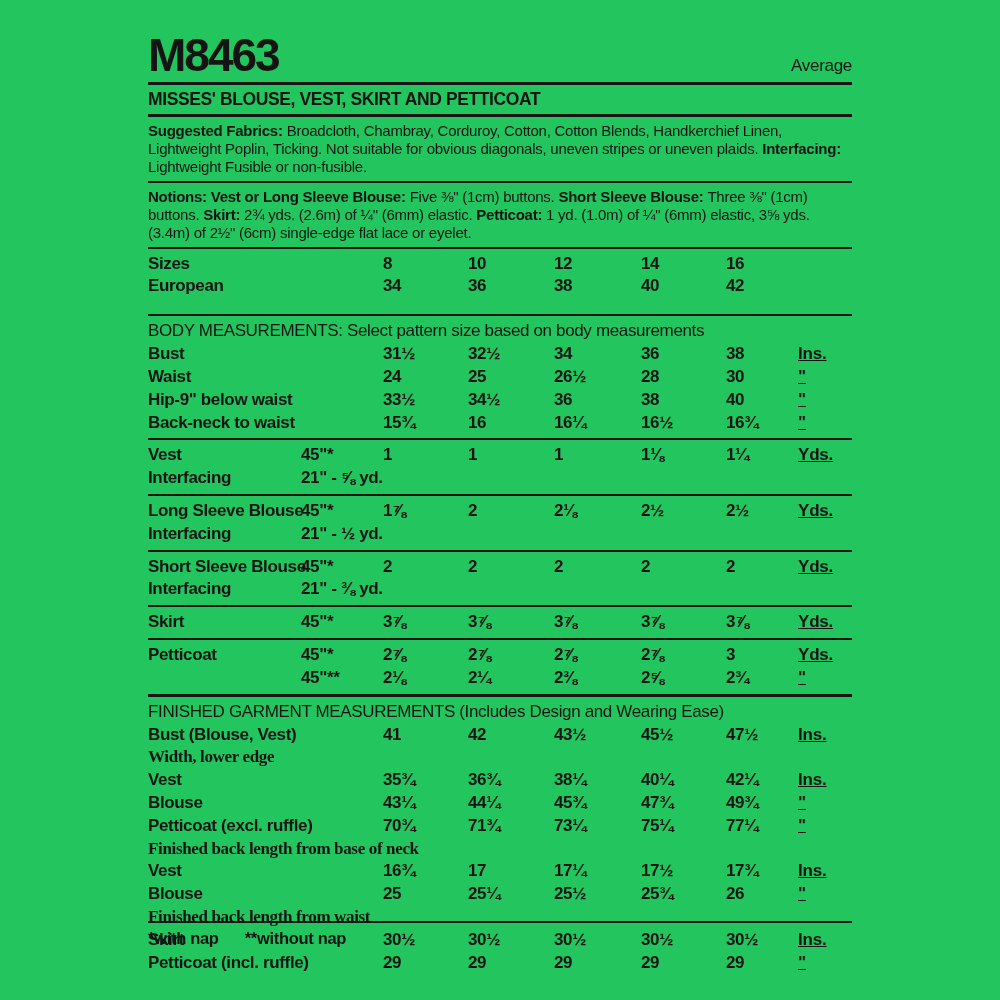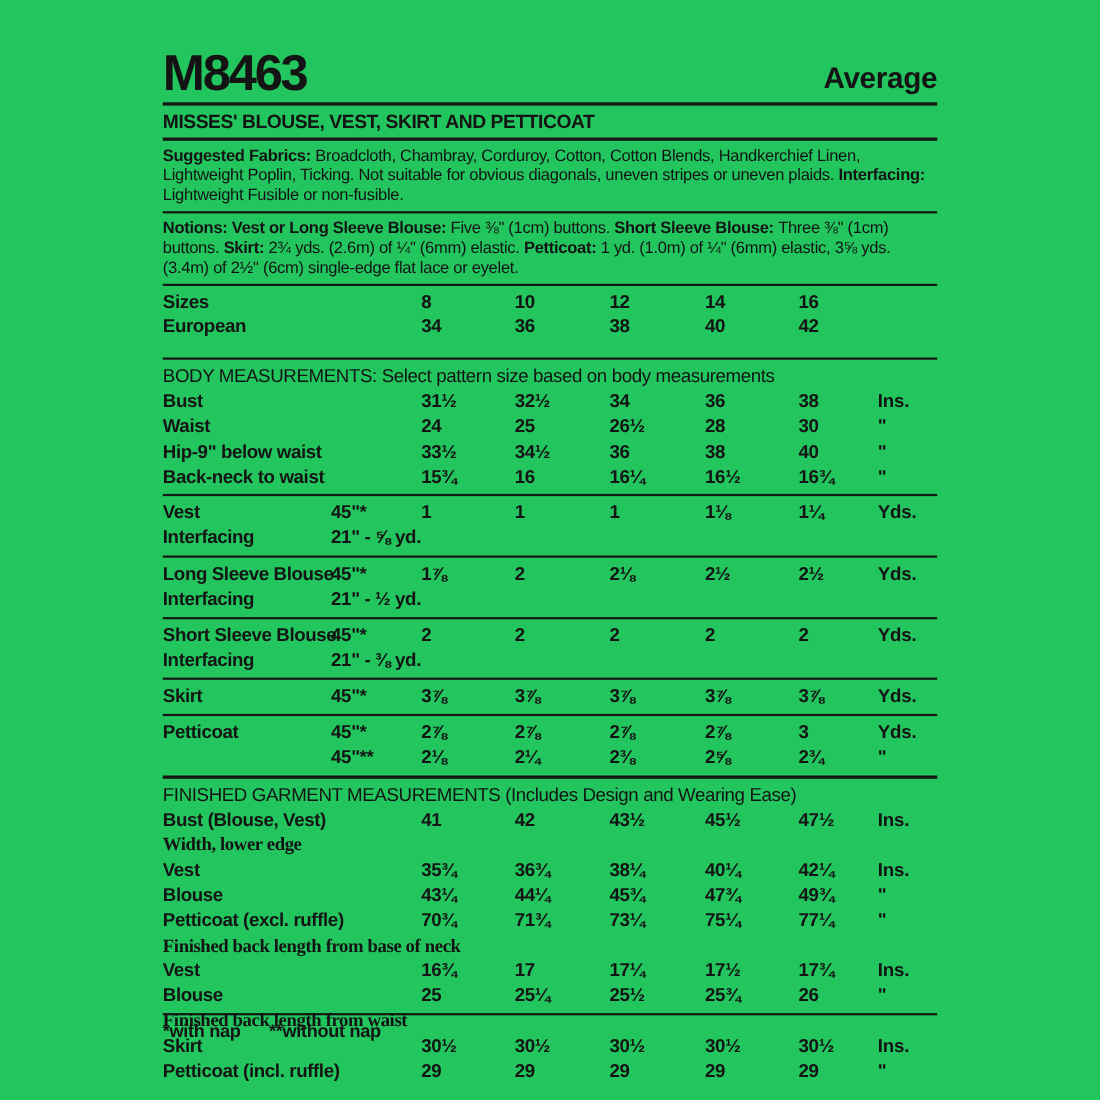--- a/index.html
+++ b/index.html
@@ -11,21 +11,21 @@
     font-family:"Liberation Sans",sans-serif;
     box-sizing:border-box;
     padding:22px 148px 0 148px;
     overflow:hidden;
   }
   .header-row{display:flex;justify-content:space-between;align-items:flex-end;}
   .pattern-number{
     font-size:46px;font-weight:700;letter-spacing:-2px;
     margin:0;line-height:1.0;
   }
-  .difficulty{font-size:27px;font-weight:700;line-height:1.1;padding-bottom:2px;letter-spacing:-0.3px;margin-top:35px;}
+  .difficulty{font-size:17px;font-weight:400;line-height:1.1;padding-bottom:2px;letter-spacing:-0.3px;margin-top:35px;}
   .rule{height:2px;background:#161616;margin:4px 0;}
   .rule.thick{height:3px;}
   .rule.gap-top{margin-top:16px;}
   .pattern-title{
     font-size:17.5px;font-weight:700;margin:3px 0 2px 0;letter-spacing:-0.4px;
   }
   .para{
     font-size:15px;line-height:18px;margin:5px 0;letter-spacing:-0.25px;
   }
   .b{font-weight:700;}
@@ -33,21 +33,21 @@
     font-size:17px;font-weight:400;margin:3px 0 1px 0;letter-spacing:-0.35px;line-height:22px;
   }
   .tbl{width:100%;}
   .trow{
     display:grid;
     grid-template-columns:153px 82px 85px 86px 87px 85px 72px 54px;
     font-weight:700;font-size:17px;line-height:22.8px;letter-spacing:-0.35px;
   }
   .cell{white-space:nowrap;}
   .cell.width{overflow:visible;}
-  .cell.unit{letter-spacing:-0.2px;}
+  .cell.unit{letter-spacing:-0.2px;text-decoration:underline;}
   .cell.subhead{grid-column:1 / -1;font-family:Liberation Serif, serif;}
   .footer{
     position:absolute;left:148px;right:148px;top:921px;
   }
   .footer .rule{margin:0 0 6px 0;}
   .footer-notes{display:flex;gap:26px;font-weight:700;font-size:16.5px;letter-spacing:-0.3px;}
 </style>
 </head>
 <body>
 

